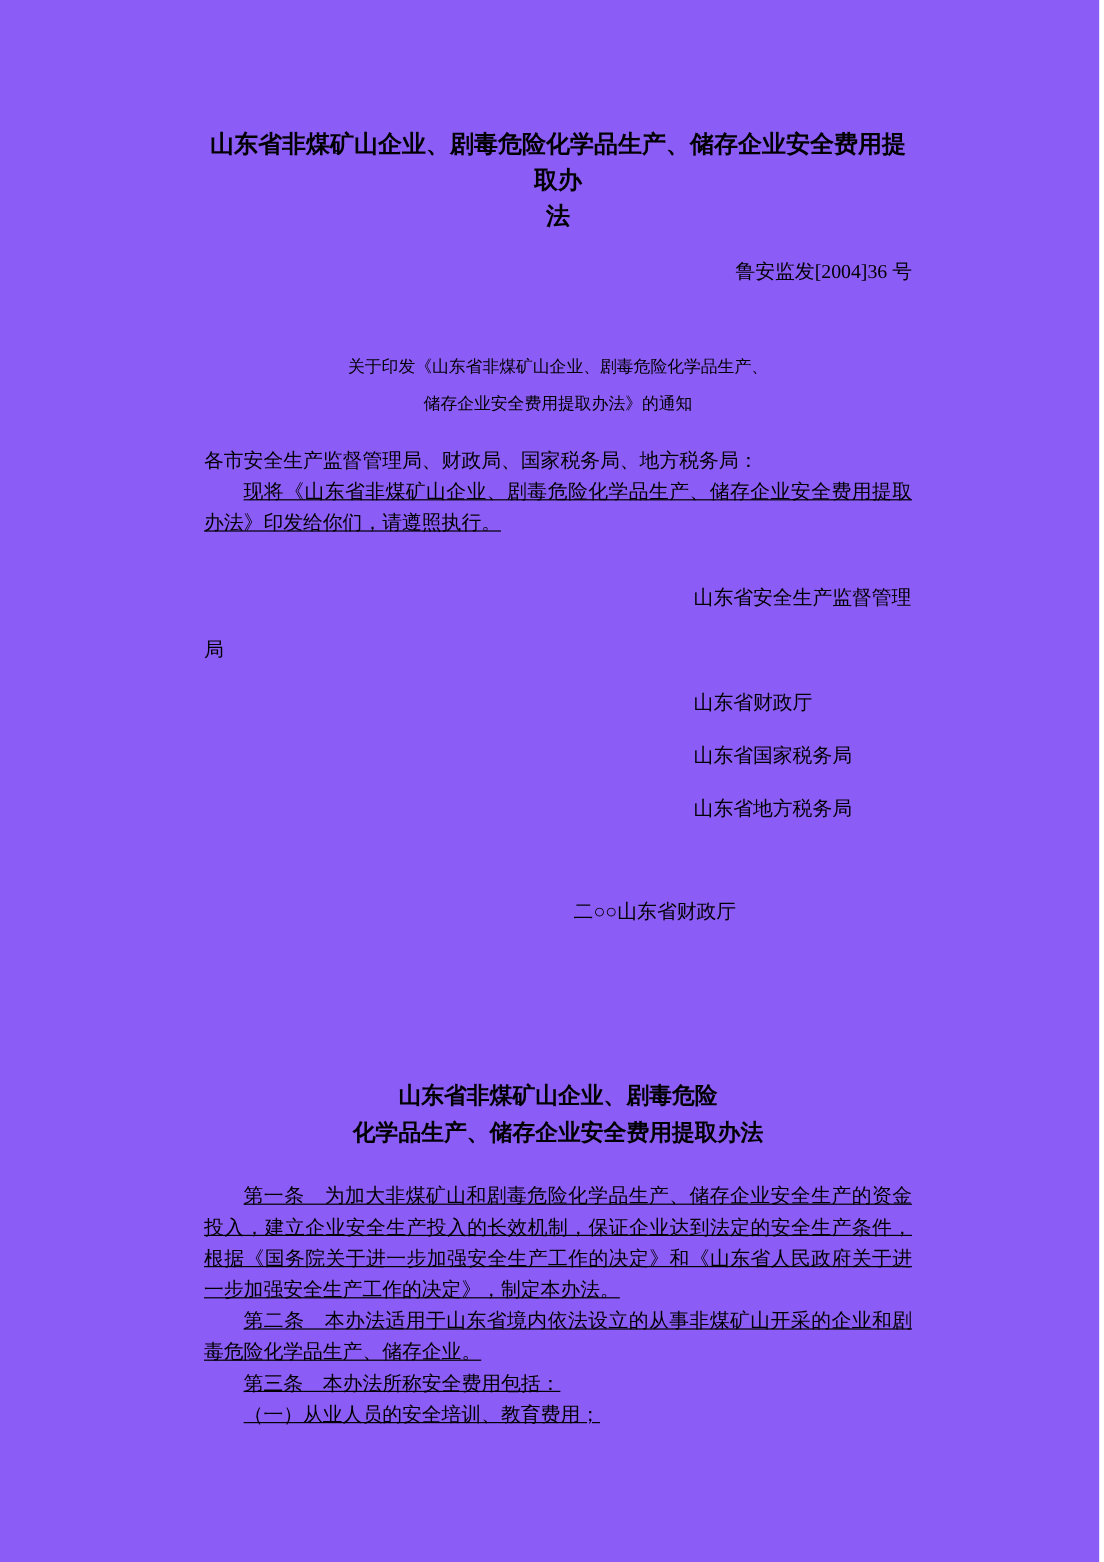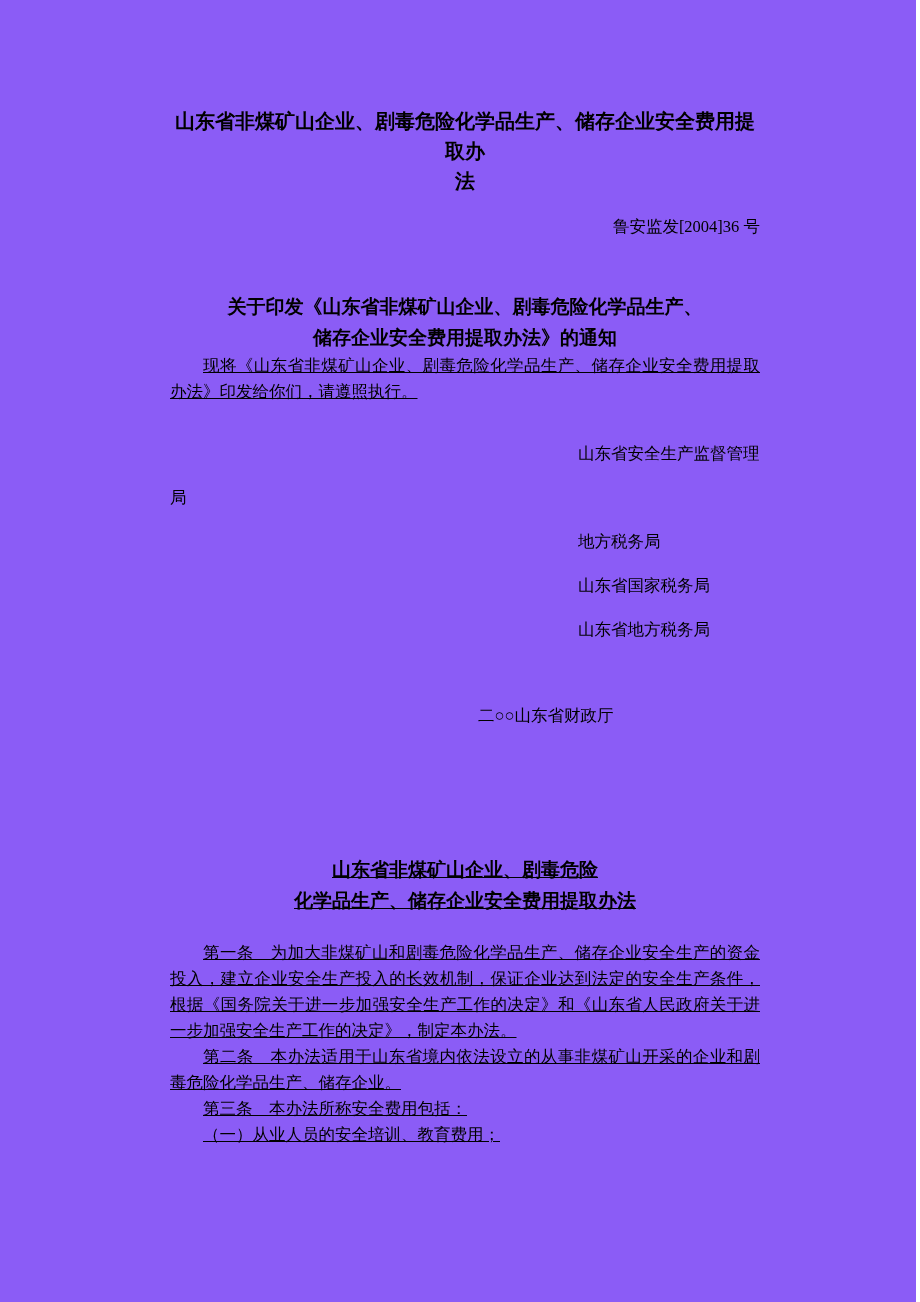--- a/index.html
+++ b/index.html
@@ -29,22 +29,22 @@
     line-height: 30px;
   }
   .doc-number {
     margin: 20px 0 0 0;
     text-align: right;
     line-height: 22px;
     font-weight: normal;
   }
   .notice-heading {
     margin: 53px 0 0 0;
-    font-size: 19px;
-    font-weight: bold;
+    font-size: 14px;
+    font-weight: normal;
     text-align: center;
     line-height: 31px;
   }
   .addressee {
     margin: 18px 0 0 0;
     line-height: 26px;
   }
   .body-par {
     margin: 0;
     line-height: 26px;
@@ -63,48 +63,48 @@
     margin: 60px 0 0 308px;
     line-height: 26px;
   }
 
   .measures-heading {
     margin: 125px 0 0 0;
     font-size: 19px;
     font-weight: bold;
     text-align: center;
     line-height: 31px;
-    text-decoration: underline;
   }
   .articles { margin-top: 24px; }
 </style>
 </head>
 <body>
 
 <div class="page">
 
   <h1 class="doc-title">
     <span class="line">山东省非煤矿山企业、剧毒危险化学品生产、储存企业安全费用提取办</span>
     <span class="line">法</span>
   </h1>
 
   <p class="doc-number">鲁安监发[2004]36 号</p>
 
   <h2 class="notice-heading">
     <span class="line">关于印发《山东省非煤矿山企业、剧毒危险化学品生产、</span>
     <span class="line">储存企业安全费用提取办法》的通知</span>
   </h2>
 
+  <p class="addressee">各市安全生产监督管理局、财政局、国家税务局、地方税务局：</p>
 
   <p class="body-par indent">现将《山东省非煤矿山企业、剧毒危险化学品生产、储存企业安全费用提取办法》印发给你们，请遵照执行。</p>
 
   <div class="sig-block">
     <p class="sig sig-indent">山东省安全生产监督管理</p>
     <p class="sig">局</p>
-    <p class="sig sig-indent">地方税务局</p>
+    <p class="sig sig-indent">山东省财政厅</p>
     <p class="sig sig-indent">山东省国家税务局</p>
     <p class="sig sig-indent">山东省地方税务局</p>
   </div>
 
   <p class="doc-date">二○○山东省财政厅</p>
 
   <h2 class="measures-heading">
     <span class="line">山东省非煤矿山企业、剧毒危险</span>
     <span class="line">化学品生产、储存企业安全费用提取办法</span>
   </h2>

